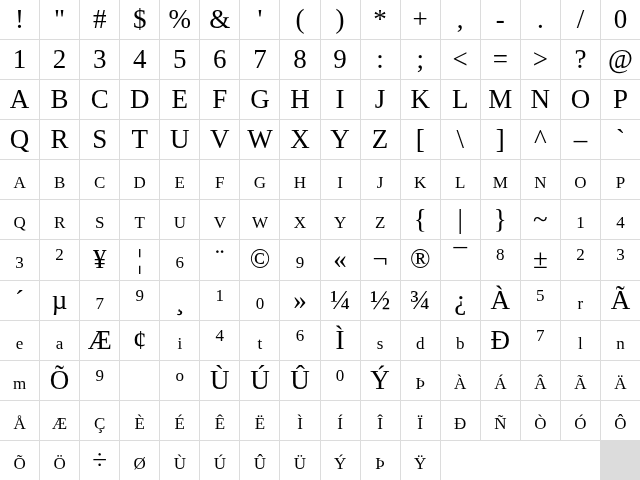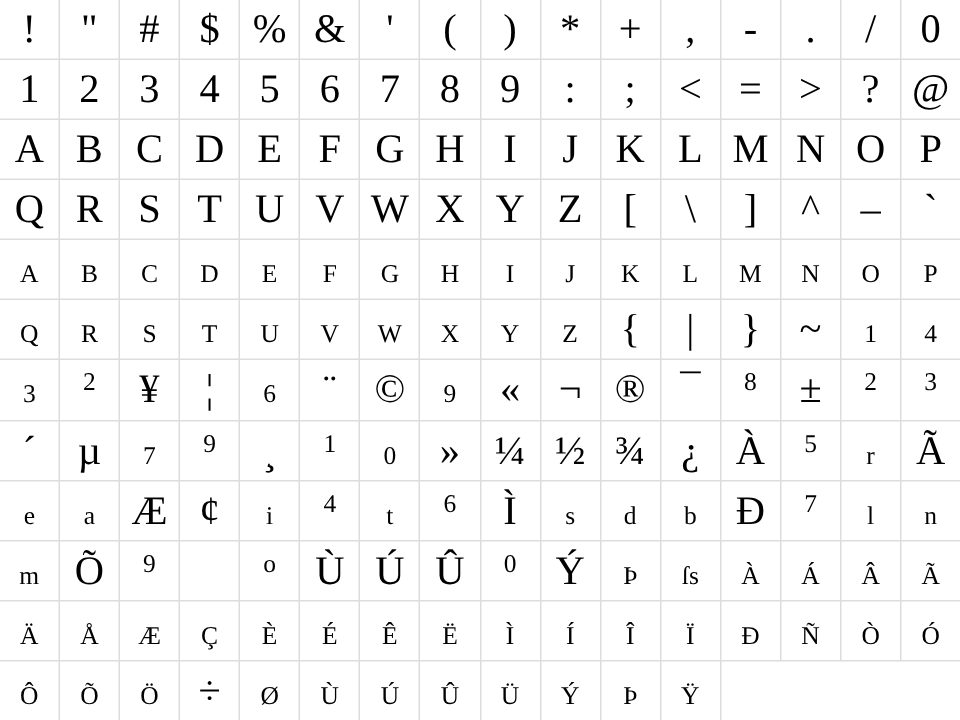--- a/index.html
+++ b/index.html
@@ -178,21 +178,20 @@
     <div class="cell"><span class="g v-n">Õ</span></div>
     <div class="cell"><span class="g v-sup">9</span></div>
     <div class="cell"><span class="g v-n"></span></div>
     <div class="cell"><span class="g v-sup">o</span></div>
     <div class="cell"><span class="g v-n">Ù</span></div>
     <div class="cell"><span class="g v-n">Ú</span></div>
     <div class="cell"><span class="g v-n">Û</span></div>
     <div class="cell"><span class="g v-sup">0</span></div>
     <div class="cell"><span class="g v-n">Ý</span></div>
     <div class="cell"><span class="g v-sm">Þ</span></div>
-    <div class="cell"><span class="g v-sm">ſs</span></div>
     <div class="cell"><span class="g v-sm">À</span></div>
     <div class="cell"><span class="g v-sm">Á</span></div>
     <div class="cell"><span class="g v-sm">Â</span></div>
     <div class="cell"><span class="g v-sm">Ã</span></div>
     <div class="cell"><span class="g v-sm">Ä</span></div>
     <div class="cell"><span class="g v-sm">Å</span></div>
     <div class="cell"><span class="g v-sm">Æ</span></div>
     <div class="cell"><span class="g v-sm">Ç</span></div>
     <div class="cell"><span class="g v-sm">È</span></div>
     <div class="cell"><span class="g v-sm">É</span></div>

